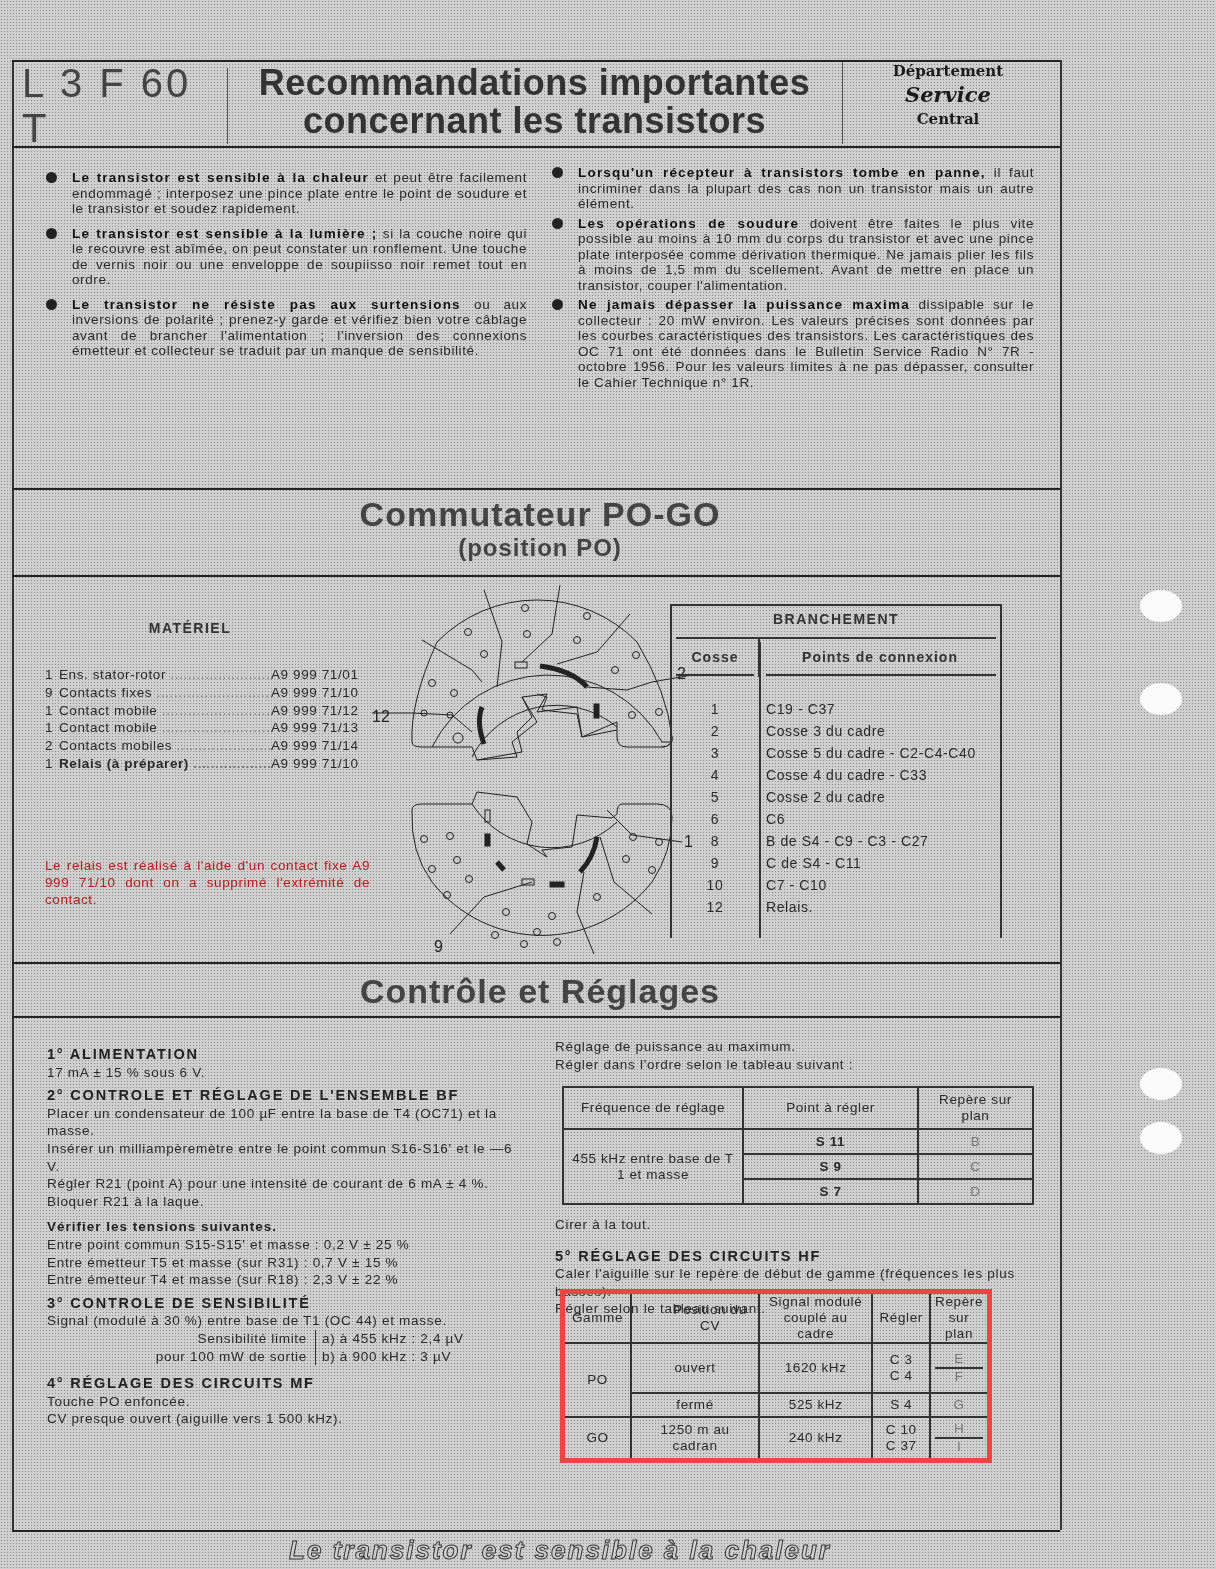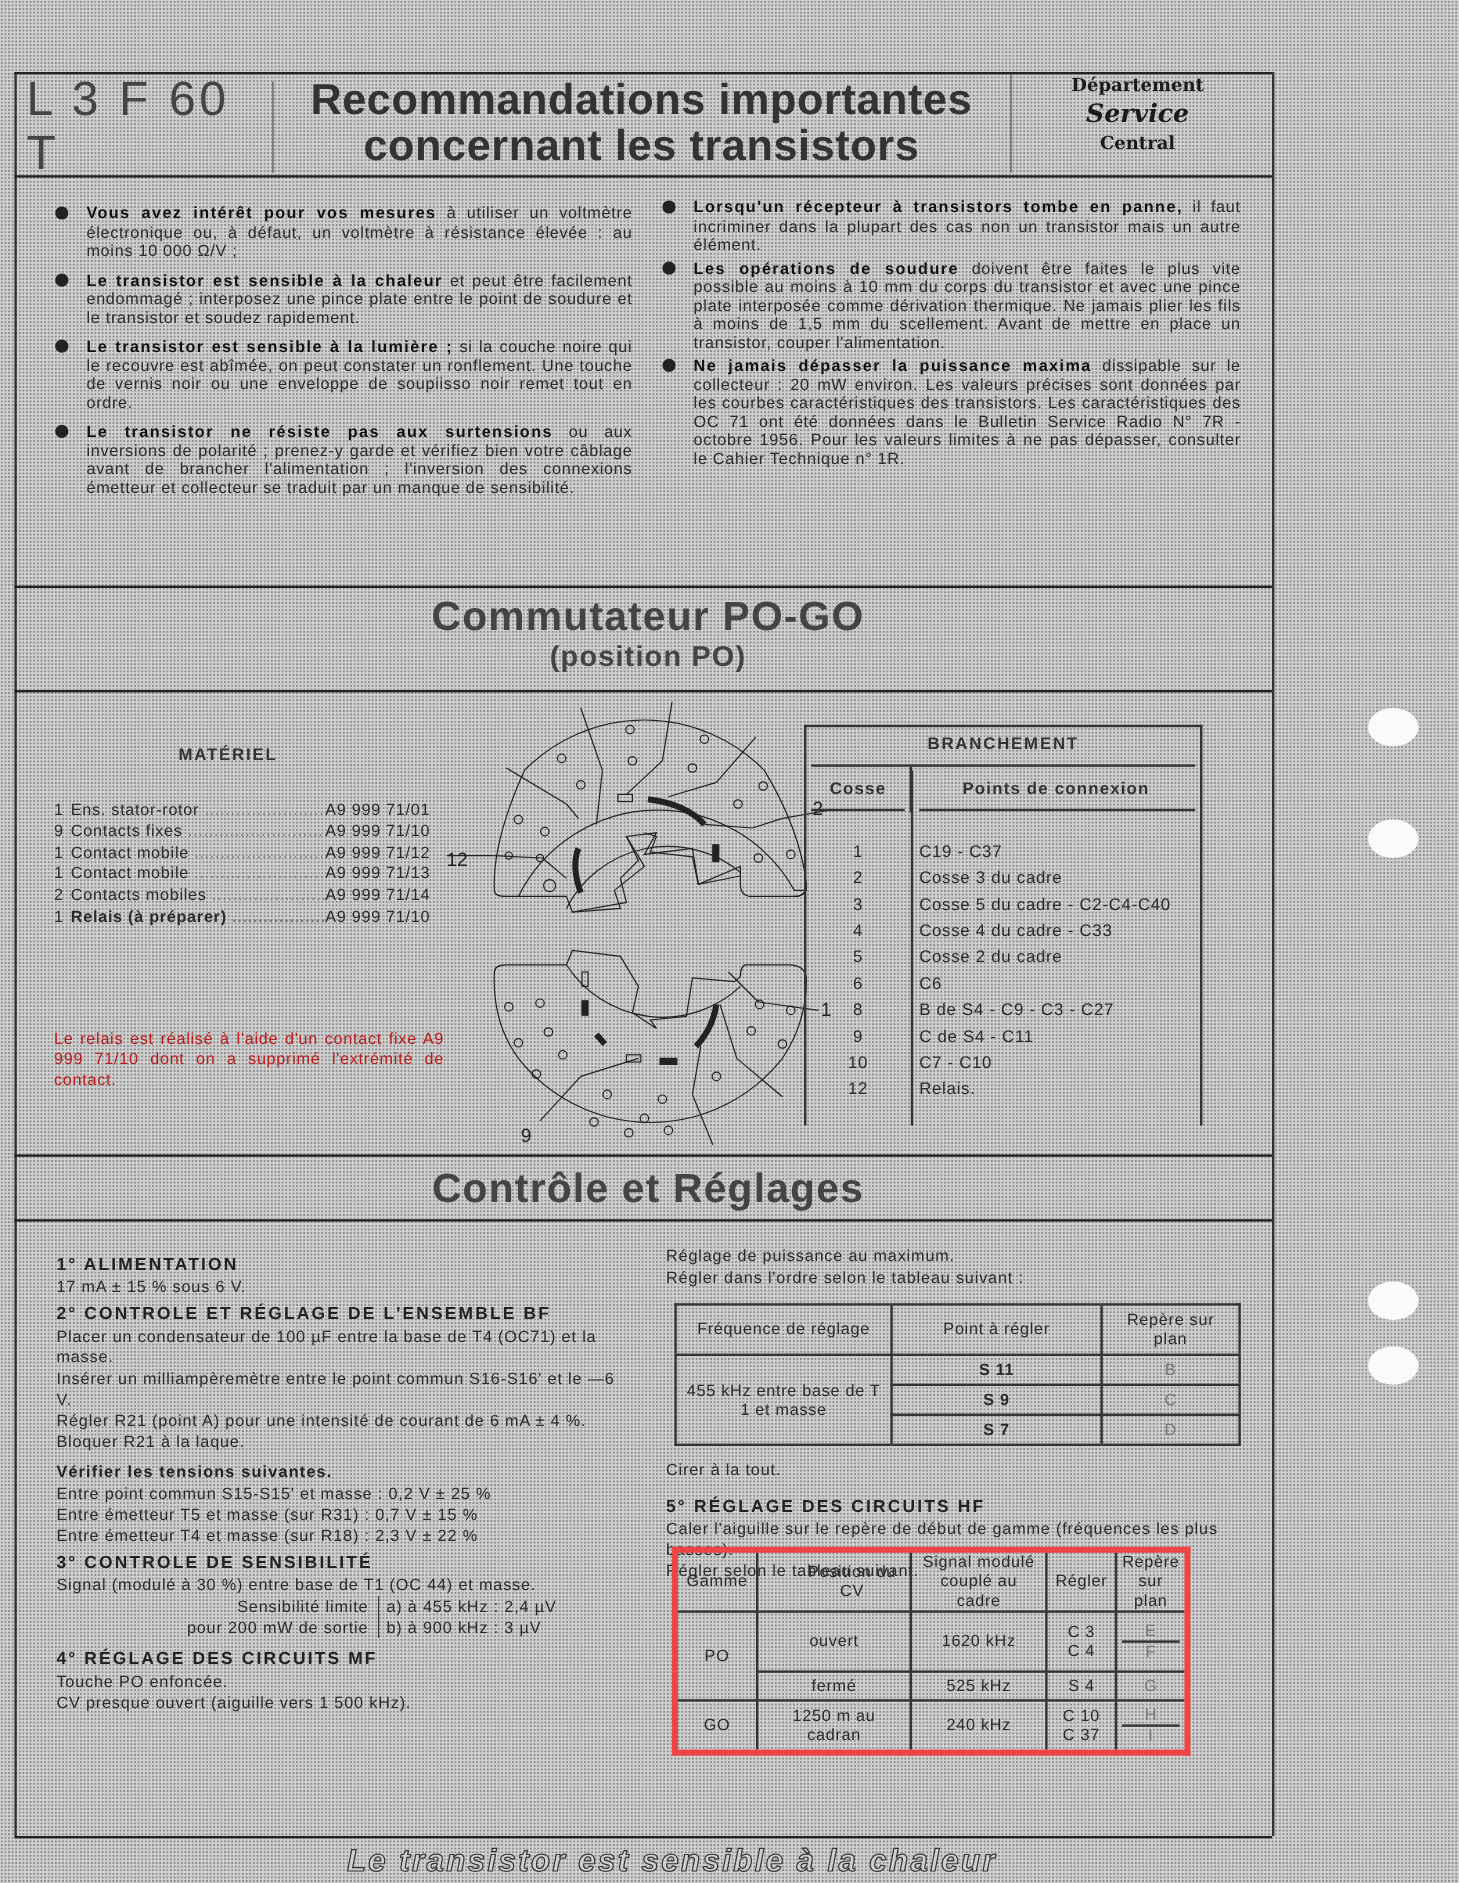--- a/index.html
+++ b/index.html
@@ -103,21 +103,20 @@
   <div>concernant les transistors</div>
 </div>
 <div class="hdr-dept">
   <div class="d1">Département</div>
   <div class="d2">Service</div>
   <div class="d3">Central</div>
 </div>
 <div class="hline l-header"></div>
 
 <div class="col rec-left">
-  <div class="rec"><span class="bullet"></span><b>Vous avez intérêt pour vos mesures</b><span> à utiliser un voltmètre électronique ou, à défaut, un voltmètre à résistance élevée : au moins 10 000 Ω/V ;</span></div>
   <div class="rec"><span class="bullet"></span><b>Le transistor est sensible à la chaleur</b><span> et peut être facilement endommagé ; interposez une pince plate entre le point de soudure et le transistor et soudez rapidement.</span></div>
   <div class="rec"><span class="bullet"></span><b>Le transistor est sensible à la lumière ;</b><span> si la couche noire qui le recouvre est abîmée, on peut constater un ronflement. Une touche de vernis noir ou une enveloppe de soupiisso noir remet tout en ordre.</span></div>
   <div class="rec"><span class="bullet"></span><b>Le transistor ne résiste pas aux surtensions</b><span> ou aux inversions de polarité ; prenez-y garde et vérifiez bien votre câblage avant de brancher l'alimentation ; l'inversion des connexions émetteur et collecteur se traduit par un manque de sensibilité.</span></div>
 </div>
 <div class="col rec-right">
   <div class="rec"><span class="bullet"></span><b>Lorsqu'un récepteur à transistors tombe en panne,</b><span> il faut incriminer dans la plupart des cas non un transistor mais un autre élément.</span></div>
   <div class="rec"><span class="bullet"></span><b>Les opérations de soudure</b><span> doivent être faites le plus vite possible au moins à 10 mm du corps du transistor et avec une pince plate interposée comme dérivation thermique. Ne jamais plier les fils à moins de 1,5 mm du scellement. Avant de mettre en place un transistor, couper l'alimentation.</span></div>
   <div class="rec"><span class="bullet"></span><b>Ne jamais dépasser la puissance maxima</b><span> dissipable sur le collecteur : 20 mW environ. Les valeurs précises sont données par les courbes caractéristiques des transistors. Les caractéristiques des OC 71 ont été données dans le Bulletin Service Radio N° 7R - octobre 1956. Pour les valeurs limites à ne pas dépasser, consulter le Cahier Technique n° 1R.</span></div>
 </div>
 <div class="hline l-rec"></div>
@@ -316,21 +315,21 @@
   <div>Bloquer R21 à la laque.</div>
   <div class="b" style="margin-top:8px;">Vérifier les tensions suivantes.</div>
   <div>Entre point commun S15-S15' et masse : 0,2 V ± 25 %</div>
   <div>Entre émetteur T5 et masse (sur R31) : 0,7 V ± 15 %</div>
   <div>Entre émetteur T4 et masse (sur R18) : 2,3 V ± 22 %</div>
   <div class="h">3° CONTROLE DE SENSIBILITÉ</div>
   <div>Signal (modulé à 30 %) entre base de T1 (OC 44) et masse.</div>
   <div class="sens">
     <div class="sl">
       <div>Sensibilité limite</div>
-      <div>pour 200 mW de sortie</div>
+      <div>pour 100 mW de sortie</div>
     </div>
     <div class="sr">
       <div>a) à 455 kHz : 2,4 µV</div>
       <div>b) à 900 kHz : 3 µV</div>
     </div>
   </div>
   <div class="h" style="margin-top:10px;">4° RÉGLAGE DES CIRCUITS MF</div>
   <div>Touche PO enfoncée.</div>
   <div>CV presque ouvert (aiguille vers 1 500 kHz).</div>
 </div>

